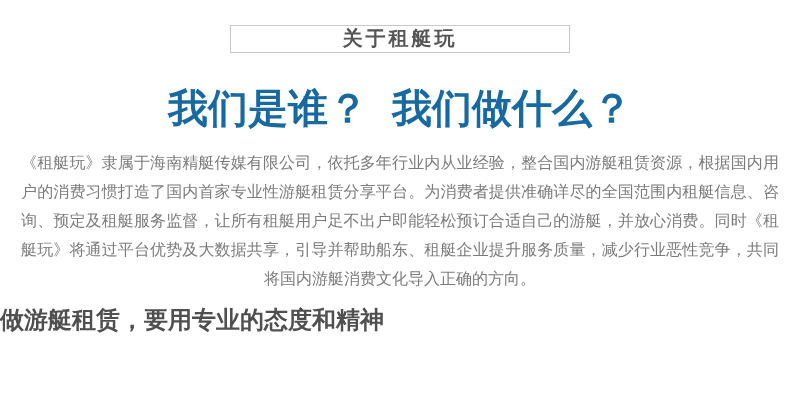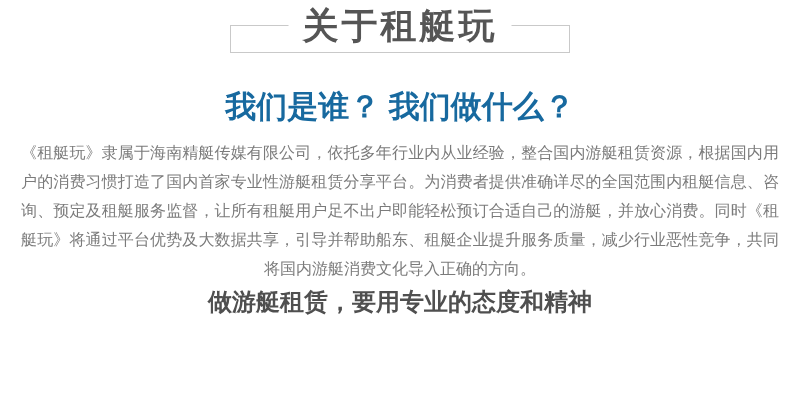--- a/index.html
+++ b/index.html
@@ -21,25 +21,25 @@
   
   .about-header{
     width:340px;
     height:28px;
     margin:25px auto 0;
     position:relative;
     border:1px solid var(--line-gray);
   }
   .cn-title{
     position:absolute;
-    top:0;left:50%;
+    top:12px;left:50%;
     transform:translate(-50%,-50%);
     background:var(--background);
     padding:0 14px;
-    font-size:36px;
+    font-size:20px;
     font-weight:bold;
     letter-spacing:3px;
     color:var(--title-gray);
     white-space:nowrap;
     line-height:1;
   }
   .en-subtitle{
     position:absolute;
     top:100%;left:50%;
     transform:translate(-50%,-50%);
@@ -48,39 +48,39 @@
     font-size:13px;
     letter-spacing:6px;
     color:var(--subtitle-gray);
     white-space:nowrap;
     line-height:1;
   }
   
   .main-heading{
     margin-top:37px;
     text-align:center;
-    font-size:31px;
+    font-size:40px;
     line-height:1.1;
     font-weight:bold;
     color:var(--accent-blue);
     white-space:nowrap;
+    font-family:Liberation Mono, monospace;
   }
   
   .intro-paragraph{
     margin:14px 21px 0;
     font-size:16px;
     line-height:29px;
     color:var(--body-gray);
     text-align:justify;
     text-align-last:center;
   }
   
   .slogan{
-    margin-top:2px;
-    text-align:center;
+    margin-top:10px;
     font-size:24px;
     line-height:33px;
     font-weight:bold;
     color:var(--slogan-gray);
   }
 </style>
 </head>
 <body>
 
 <div class="about-header">

